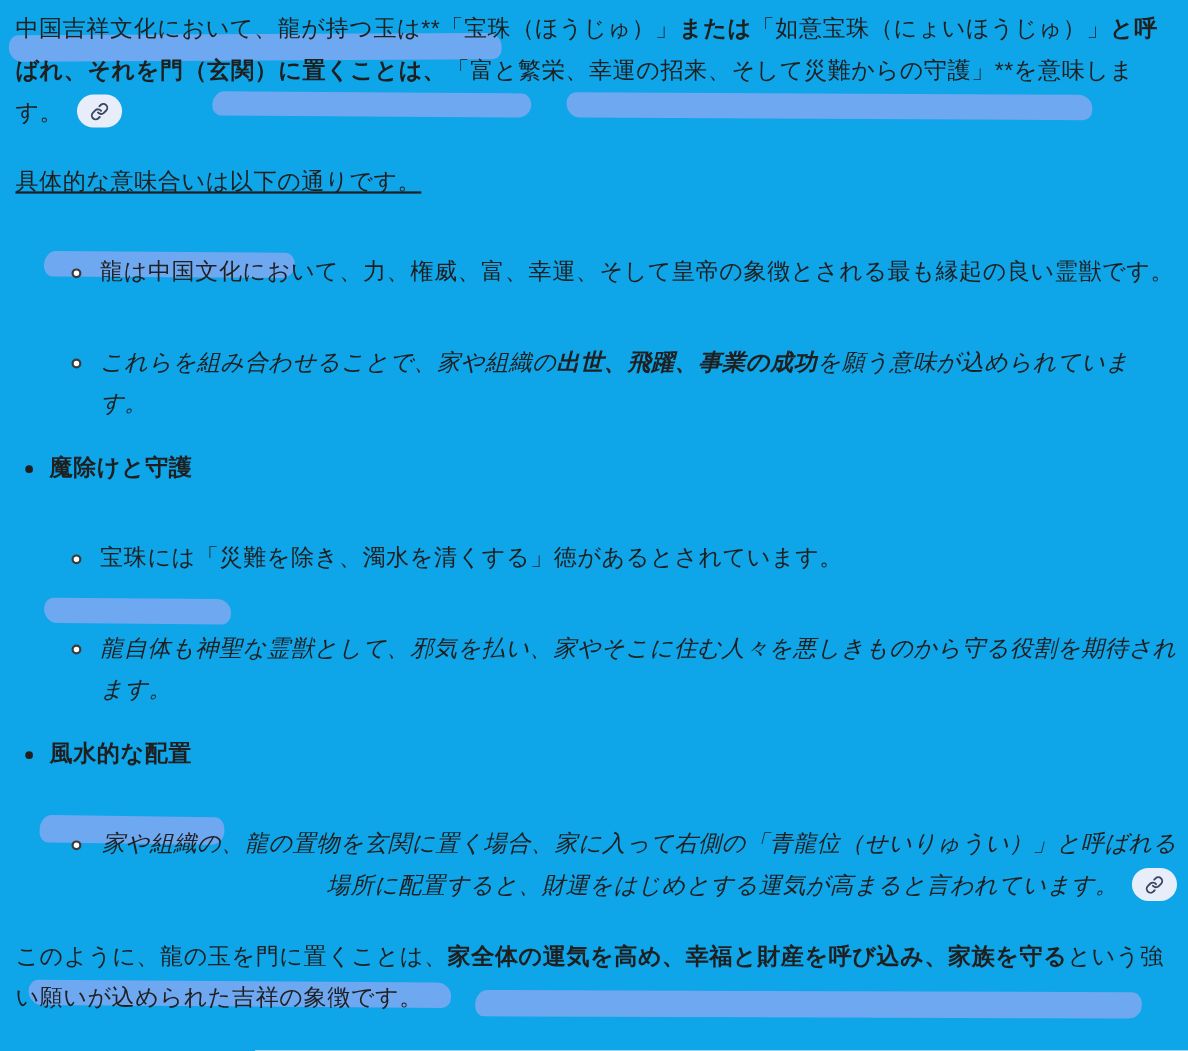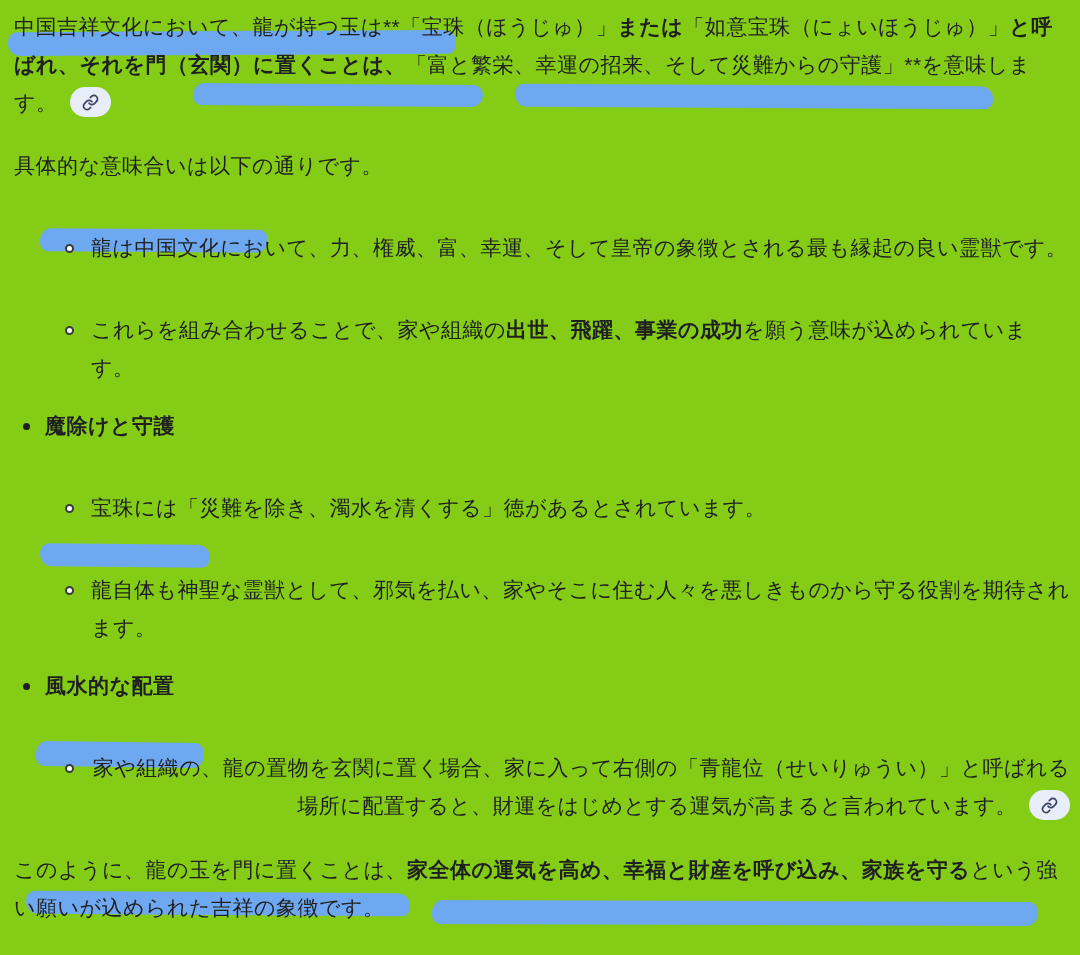--- a/index.html
+++ b/index.html
@@ -20,55 +20,55 @@
   .stroke{
     position:absolute;
     border-radius:11px 9px 12px 8px / 13px 10px 12px 9px;
   }
   .stroke:nth-child(odd){border-radius:9px 13px 8px 12px / 10px 12px 9px 13px;}
   
   .content{position:relative;z-index:1;}
   p{margin:0;}
   .b{font-weight:700;}
   .intro{margin-bottom:25px;}
-  .lead{margin-bottom:25px;}
+  .lead{margin-bottom:25px;text-decoration:underline;}
   .pill{
     display:inline-flex;align-items:center;justify-content:center;
     width:41px;height:30px;border-radius:15px;
     vertical-align:middle;margin-left:12px;transform:translateY(-2px);
     cursor:pointer;border:none;
   }
   .pill svg{display:block;}
   
   .blist{margin:0;}
   .bitem{margin-bottom:18px;}
   .bitem.last{margin-bottom:0;text-align:right;}
   .brow{display:flex;align-items:flex-start;}
   .bmark{
     width:22px;flex:0 0 22px;margin-left:9px;
     display:flex;align-items:center;height:38px;
   }
   .dot{width:7px;height:7px;border-radius:50%;background:#1f1f1f;}
   .btitle{font-weight:700;}
   .sublist{margin-top:14px;}
   .subitem{display:flex;align-items:flex-start;margin-bottom:8px;margin-top:44px;}
-  .subitem:last-child{margin-bottom:0;}
+  .subitem:last-child{margin-bottom:0;font-style:italic;}
   .smark{
     width:26px;flex:0 0 26px;margin-left:51px;
     display:flex;align-items:center;height:38px;
   }
   .circ{width:9px;height:9px;border-radius:50%;border:2px solid #3a3a3a;box-sizing:border-box;background:#fff;}
   .stext{flex:1;min-width:0;}
   .section-gap2{margin-top:20px;}
   .closing{margin-top:26px;}
 </style>
 </head>
 <body>
 
-<div class="page" style="background: #84cc16; color: rgb(31, 31, 31);">
+<div class="page" style="background: #0ea5e9; color: rgb(31, 31, 31);">
   <div id="strokes">
       <div class="stroke" style="left: 8px; top: 31px; width: 448px; height: 24px; transform: rotate(-0.3deg); background: rgb(110, 168, 241);"></div>
       <div class="stroke" style="left: 193px; top: 84px; width: 290px; height: 22px; transform: rotate(0.4deg); background: rgb(110, 168, 241);"></div>
       <div class="stroke" style="left: 515px; top: 85px; width: 478px; height: 23px; transform: rotate(0.3deg); background: rgb(110, 168, 241);"></div>
       <div class="stroke" style="left: 40px; top: 229px; width: 228px; height: 23px; transform: rotate(0.4deg); background: rgb(110, 168, 241);"></div>
       <div class="stroke" style="left: 40px; top: 544px; width: 170px; height: 23px; transform: rotate(0.5deg); background: rgb(110, 168, 241);"></div>
       <div class="stroke" style="left: 36px; top: 742px; width: 168px; height: 25px; transform: rotate(0.8deg); background: rgb(110, 168, 241);"></div>
       <div class="stroke" style="left: 26px; top: 892px; width: 384px; height: 23px; transform: rotate(0.4deg); background: rgb(110, 168, 241);"></div>
       <div class="stroke" style="left: 432px; top: 901px; width: 606px; height: 24px; transform: rotate(0.2deg); background: rgb(110, 168, 241);"></div>
     </div>

